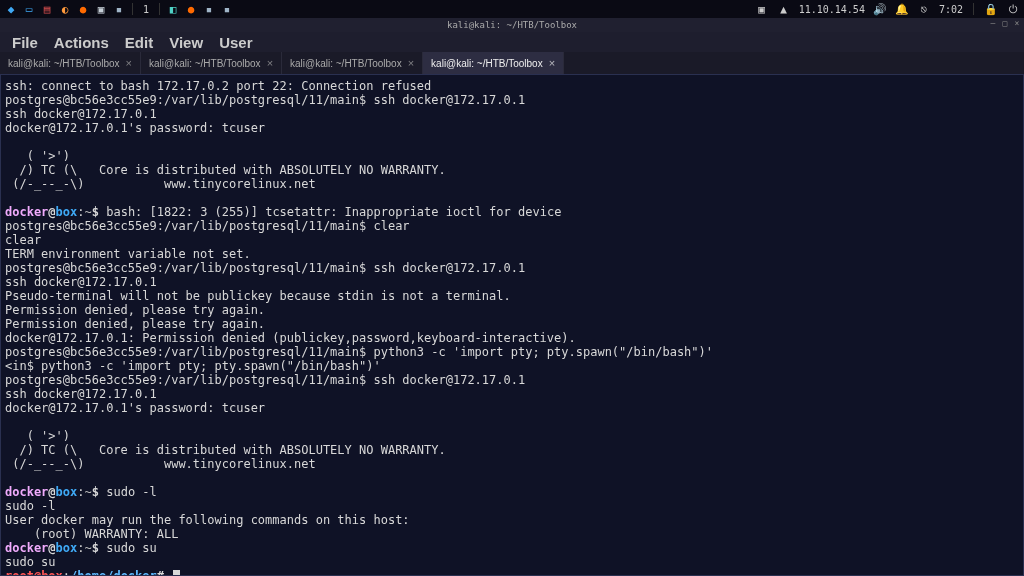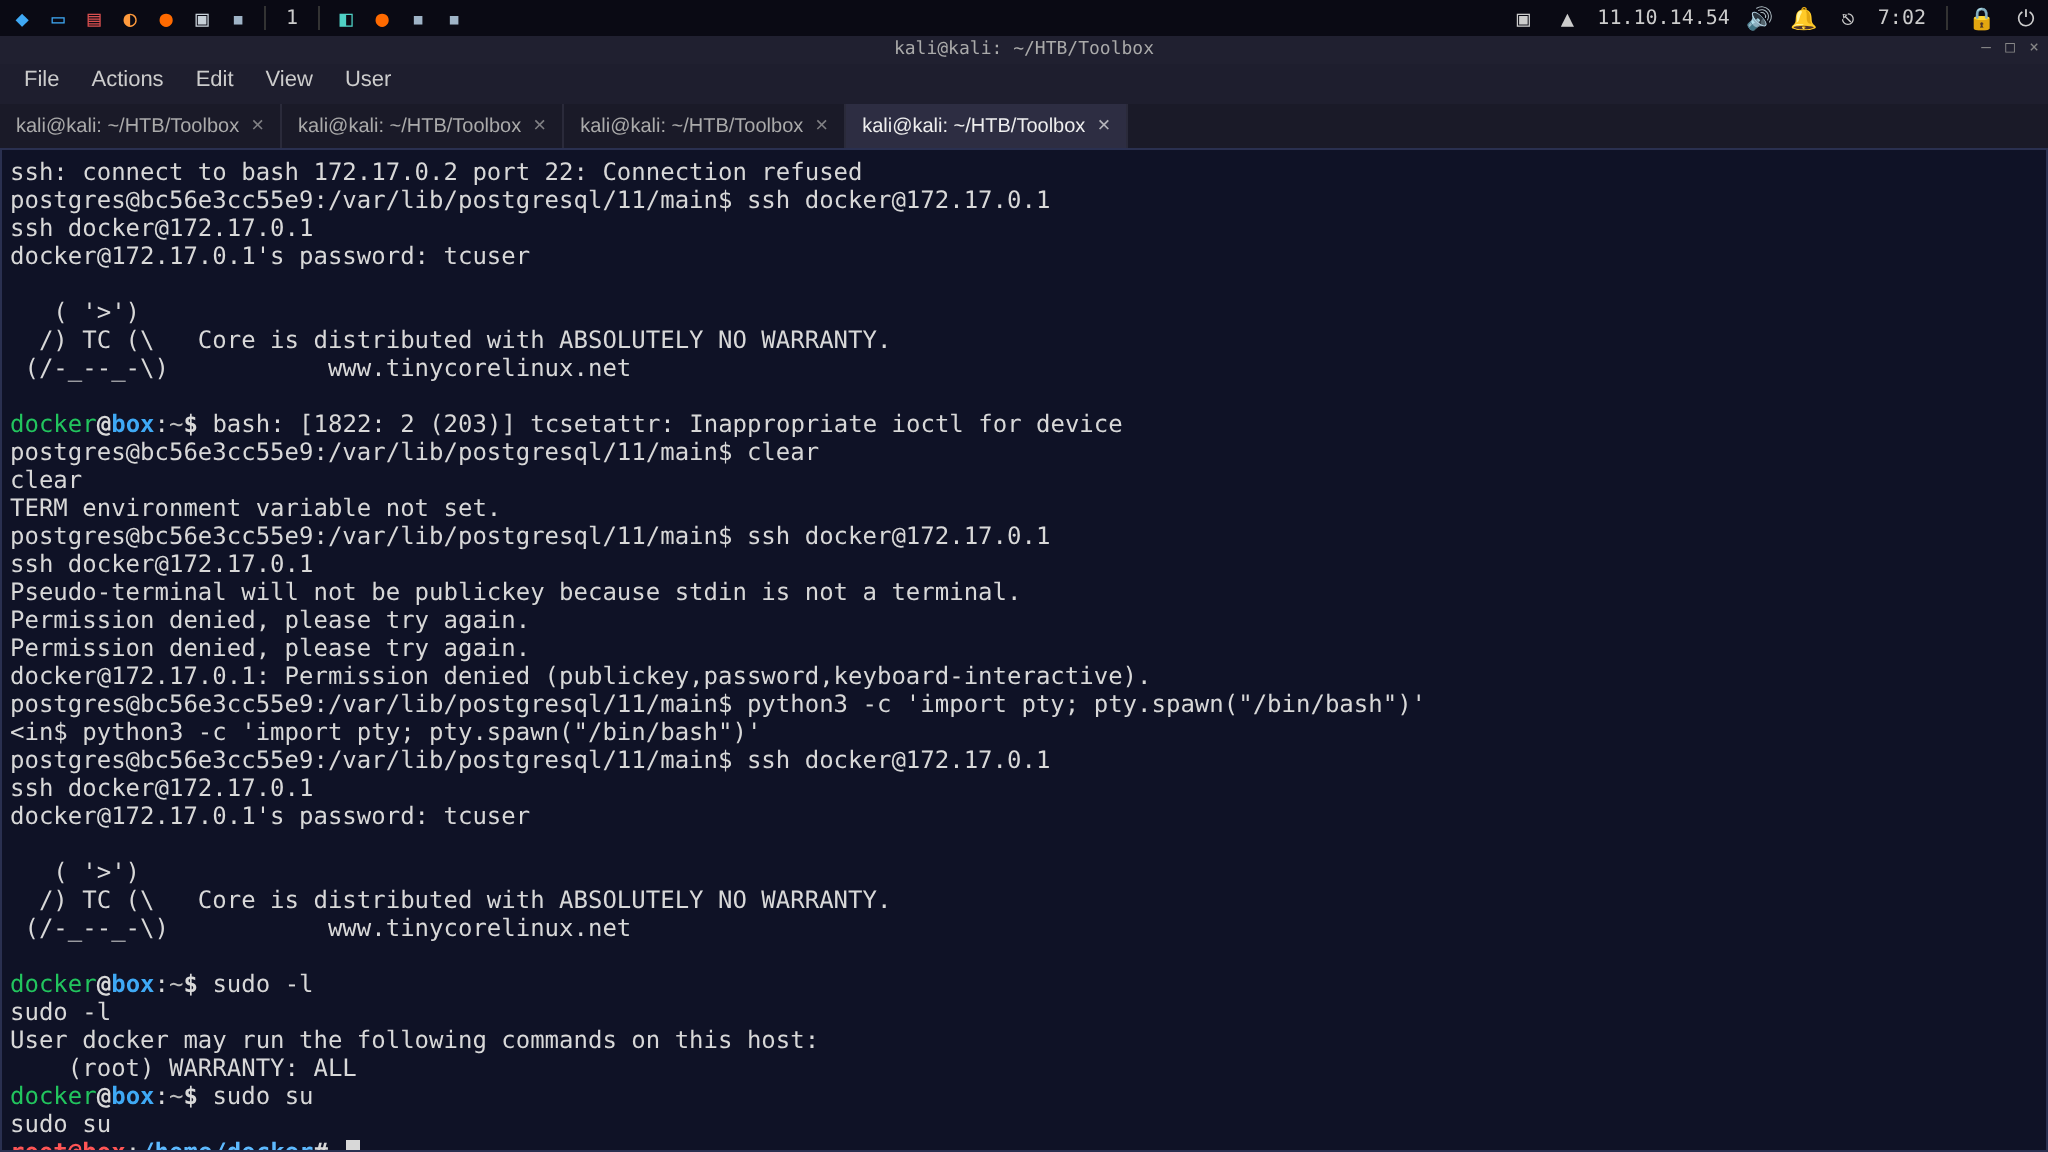--- a/index.html
+++ b/index.html
@@ -40,26 +40,27 @@
   }
   .win-controls {
     position: absolute; right: 2px; top: 1px;
     display: flex; gap: 2px;
   }
   .win-btn { width: 10px; height: 10px; font-size: 8px; color: #888; display:flex;align-items:center;justify-content:center;}
   .menubar {
     height: 20px;
     background: #1e1e2e;
     display: flex;
-    align-items: flex-start;
+    align-items: center;
     padding: 0 6px;
     font-family: sans-serif;
-    font-size: 11px;
+    font-size: 15px;
     color: #ccc;
     gap: 4px;
+    font-weight: bold;
   }
   .menubar span { padding: 2px 6px; cursor: default; }
   .tabbar {
     height: 22px;
     background: #1a1a28;
     display: flex;
     align-items: stretch;
     font-family: sans-serif;
     font-size: 10px;
   }
@@ -81,21 +82,21 @@
     border: 1px solid #2a3050;
     height: calc(576px - 18px - 14px - 20px - 22px);
     padding: 4px 4px;
     font-family: "DejaVu Sans Mono", monospace;
     font-size: 12px;
     line-height: 14px;
     white-space: pre;
     color: #d8d8d8;
     overflow: hidden;
   }
-  .p-user { color: #22c55e; font-weight: normal; }
+  .p-user { color: #f0abfc; font-weight: bold; }
   .p-at { color: #d8d8d8; font-weight: bold;}
   .p-host { color: #3fa9f5; font-weight: bold; }
   .p-path { color: #bbb; }
   .p-sep { color: #d8d8d8; }
   .p-sym { color: #d8d8d8; font-weight: bold;}
   .root-user { color: #ff5555; font-weight: bold; }
   .root-path { color: #5ebaff; font-weight: bold;}
   .root-sym { color: #d8d8d8; font-weight: bold;}
   .cursor {
     display: inline-block;
@@ -177,21 +178,21 @@
 
 <div class="terminal"><span>ssh: connect to bash 172.17.0.2 port 22: Connection refused</span>
 <span>postgres@bc56e3cc55e9:/var/lib/postgresql/11/main$ ssh docker@172.17.0.1</span>
 <span>ssh docker@172.17.0.1</span>
 <span>docker@172.17.0.1's password: tcuser</span>
 <span></span>
 <span>   ( '&gt;')</span>
 <span>  /) TC (\   Core is distributed with ABSOLUTELY NO WARRANTY.</span>
 <span> (/-_--_-\)           www.tinycorelinux.net</span>
 <span></span>
-<span><span class="p-user">docker</span><span class="p-at">@</span><span class="p-host">box</span><span class="p-sep">:</span><span class="p-path">~</span><span class="p-sym">$</span><span> bash: [1822: 2 (203)] tcsetattr: Inappropriate ioctl for device</span></span>
+<span><span class="p-user">docker</span><span class="p-at">@</span><span class="p-host">box</span><span class="p-sep">:</span><span class="p-path">~</span><span class="p-sym">$</span><span> bash: [1822: 3 (255)] tcsetattr: Inappropriate ioctl for device</span></span>
 <span>postgres@bc56e3cc55e9:/var/lib/postgresql/11/main$ clear</span>
 <span>clear</span>
 <span>TERM environment variable not set.</span>
 <span>postgres@bc56e3cc55e9:/var/lib/postgresql/11/main$ ssh docker@172.17.0.1</span>
 <span>ssh docker@172.17.0.1</span>
 <span>Pseudo-terminal will not be publickey because stdin is not a terminal.</span>
 <span>Permission denied, please try again.</span>
 <span>Permission denied, please try again.</span>
 <span>docker@172.17.0.1: Permission denied (publickey,password,keyboard-interactive).</span>
 <span>postgres@bc56e3cc55e9:/var/lib/postgresql/11/main$ python3 -c 'import pty; pty.spawn("/bin/bash")'</span>

